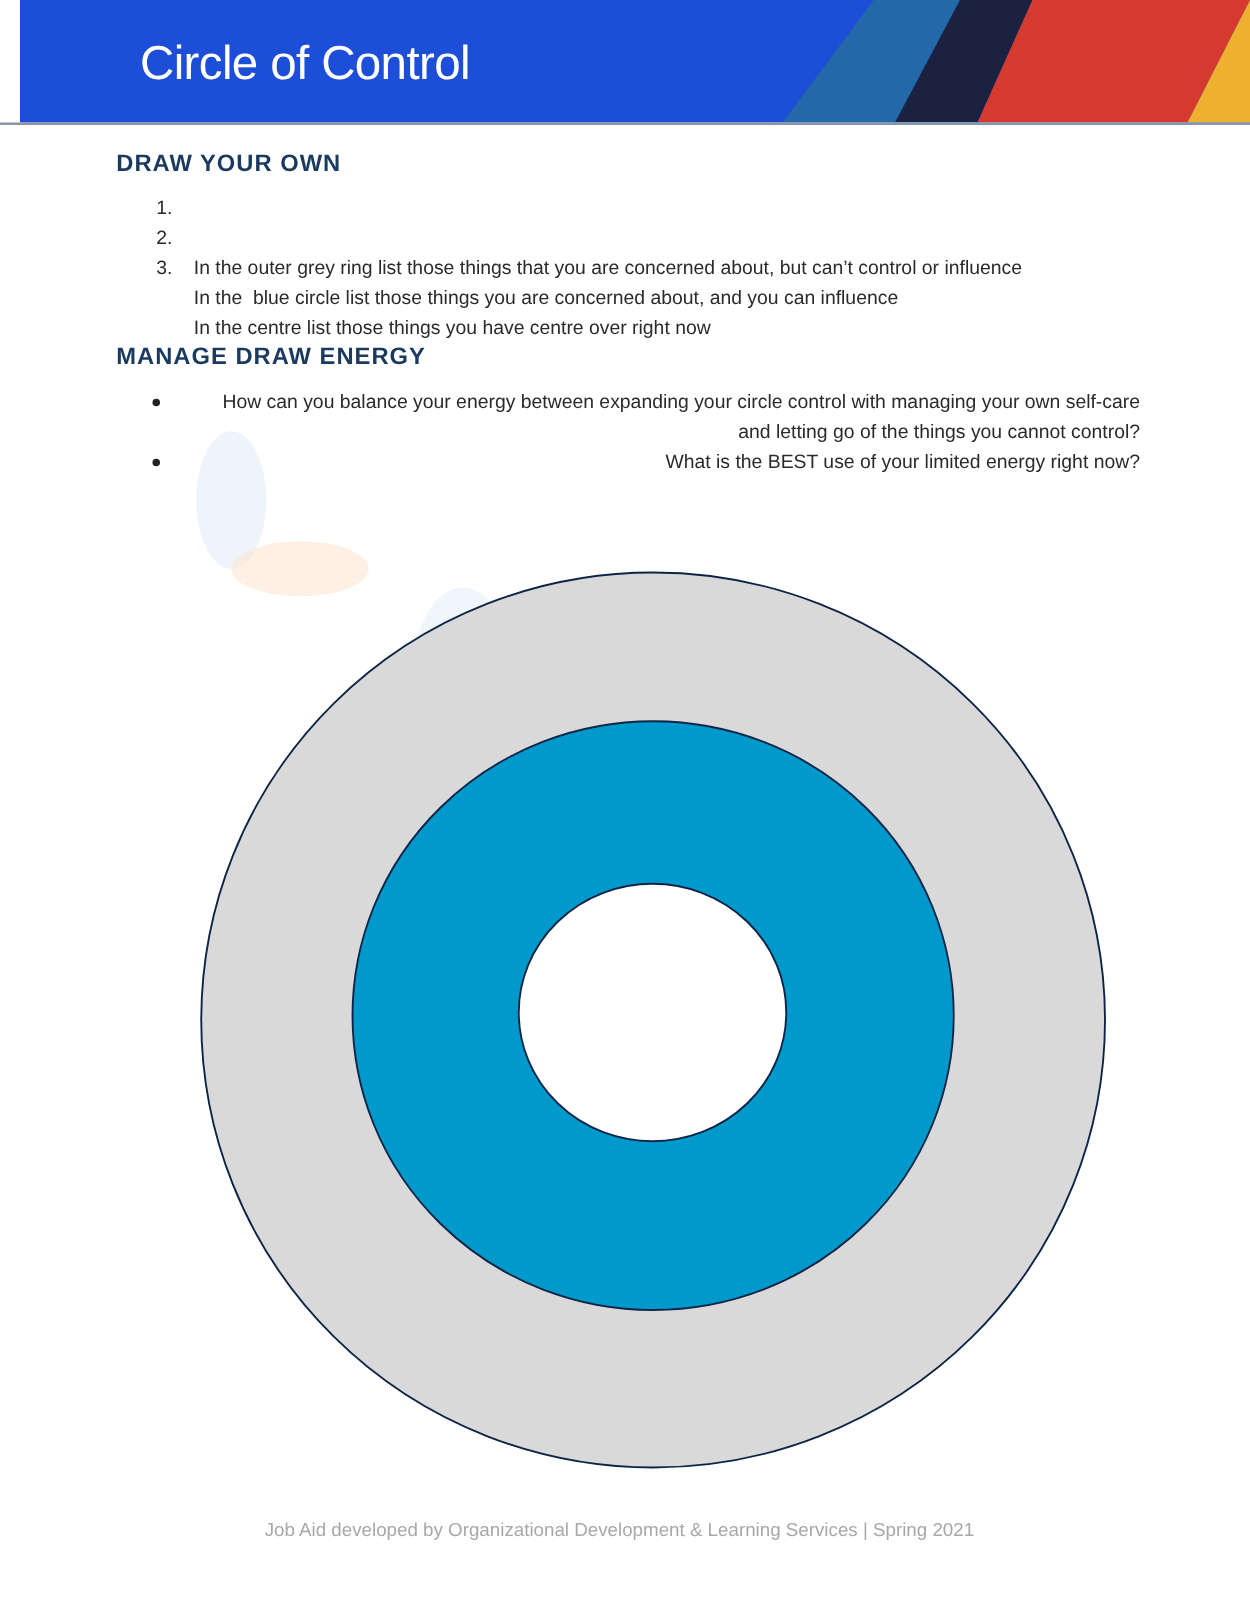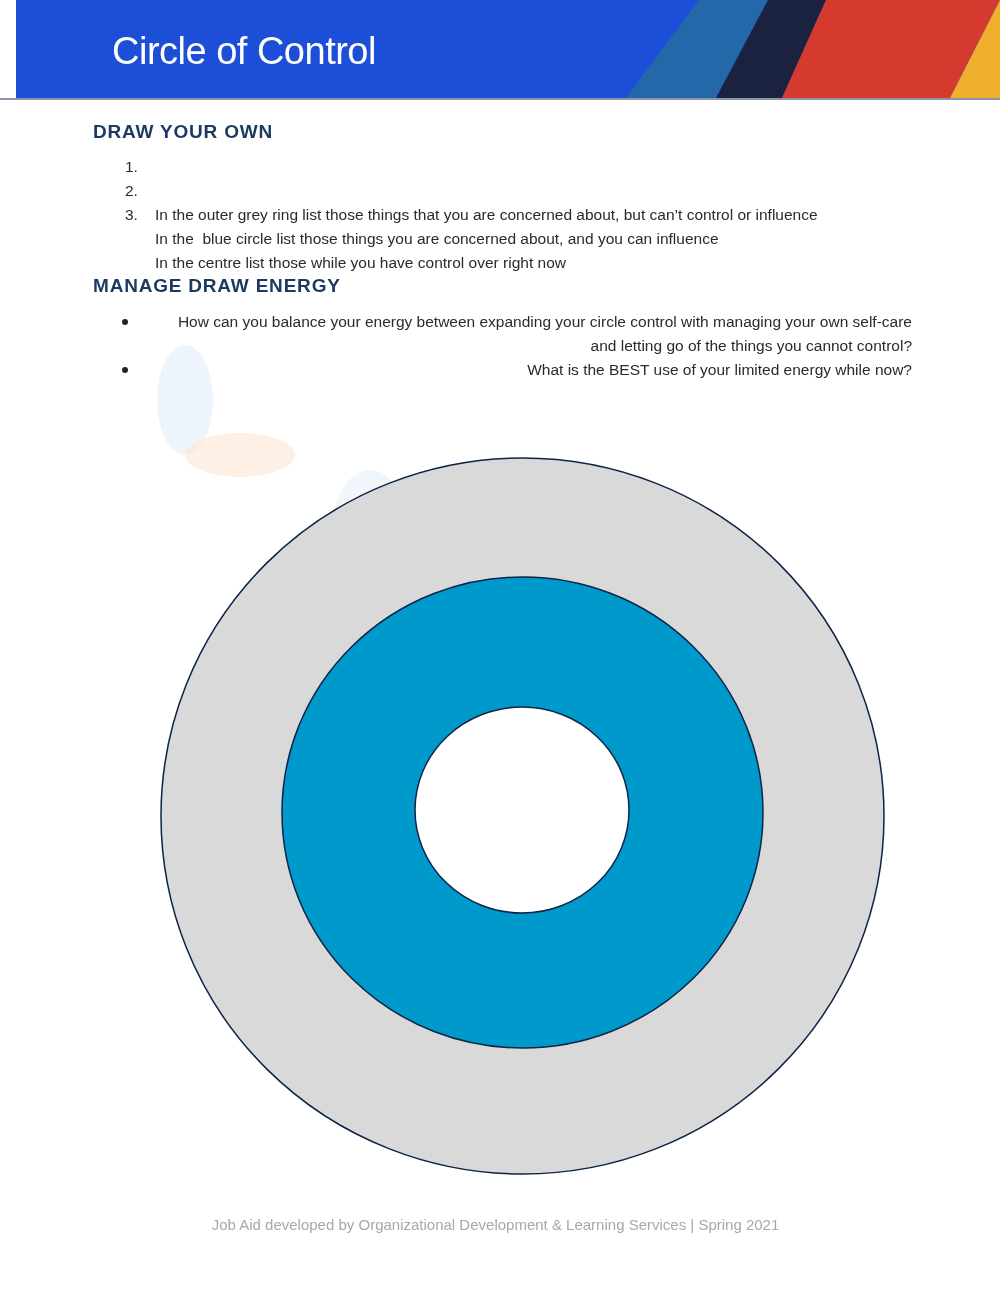--- a/index.html
+++ b/index.html
@@ -62,33 +62,33 @@
   <div class="item">
     <span class="marker">1.</span>
     <span class="text">In the outer grey ring list those things that you are concerned about, but can’t control or influence</span>
   </div>
   <div class="item">
     <span class="marker">2.</span>
     <span class="text" style="white-space:pre;">In the  blue circle list those things you are concerned about, and you can influence</span>
   </div>
   <div class="item">
     <span class="marker">3.</span>
-    <span class="text">In the centre list those while you have control over right now</span>
+    <span class="text">In the centre list those things you have centre over right now</span>
   </div>
 </div>
 
 <div class="section-heading h-energy">MANAGE DRAW ENERGY</div>
 <div class="list list-energy">
   <div class="bullet-item">
     <span class="dot"></span>
     <span class="text">How can you balance your energy between expanding your circle control with managing your own self-care and letting go of the things you cannot control?</span>
   </div>
   <div class="bullet-item">
     <span class="dot"></span>
-    <span class="text">What is the BEST use of your limited energy while now?</span>
+    <span class="text">What is the BEST use of your limited energy right now?</span>
   </div>
 </div>
 
 <svg class="diagram" width="1000" height="1294">
   <ellipse cx="522.5" cy="816" rx="361.5" ry="358" fill="#d9d9d9" stroke="#0c2446" stroke-width="1.5"></ellipse>
   <ellipse cx="522.5" cy="812.5" rx="240.5" ry="235.5" fill="#0099cc" stroke="#0c2446" stroke-width="1.5"></ellipse>
   <ellipse cx="522" cy="810" rx="107" ry="103" fill="#ffffff" stroke="#0c2446" stroke-width="1.5"></ellipse>
 </svg>
 
 <div class="footer">Job Aid developed by Organizational Development &amp; Learning Services | Spring 2021</div>

